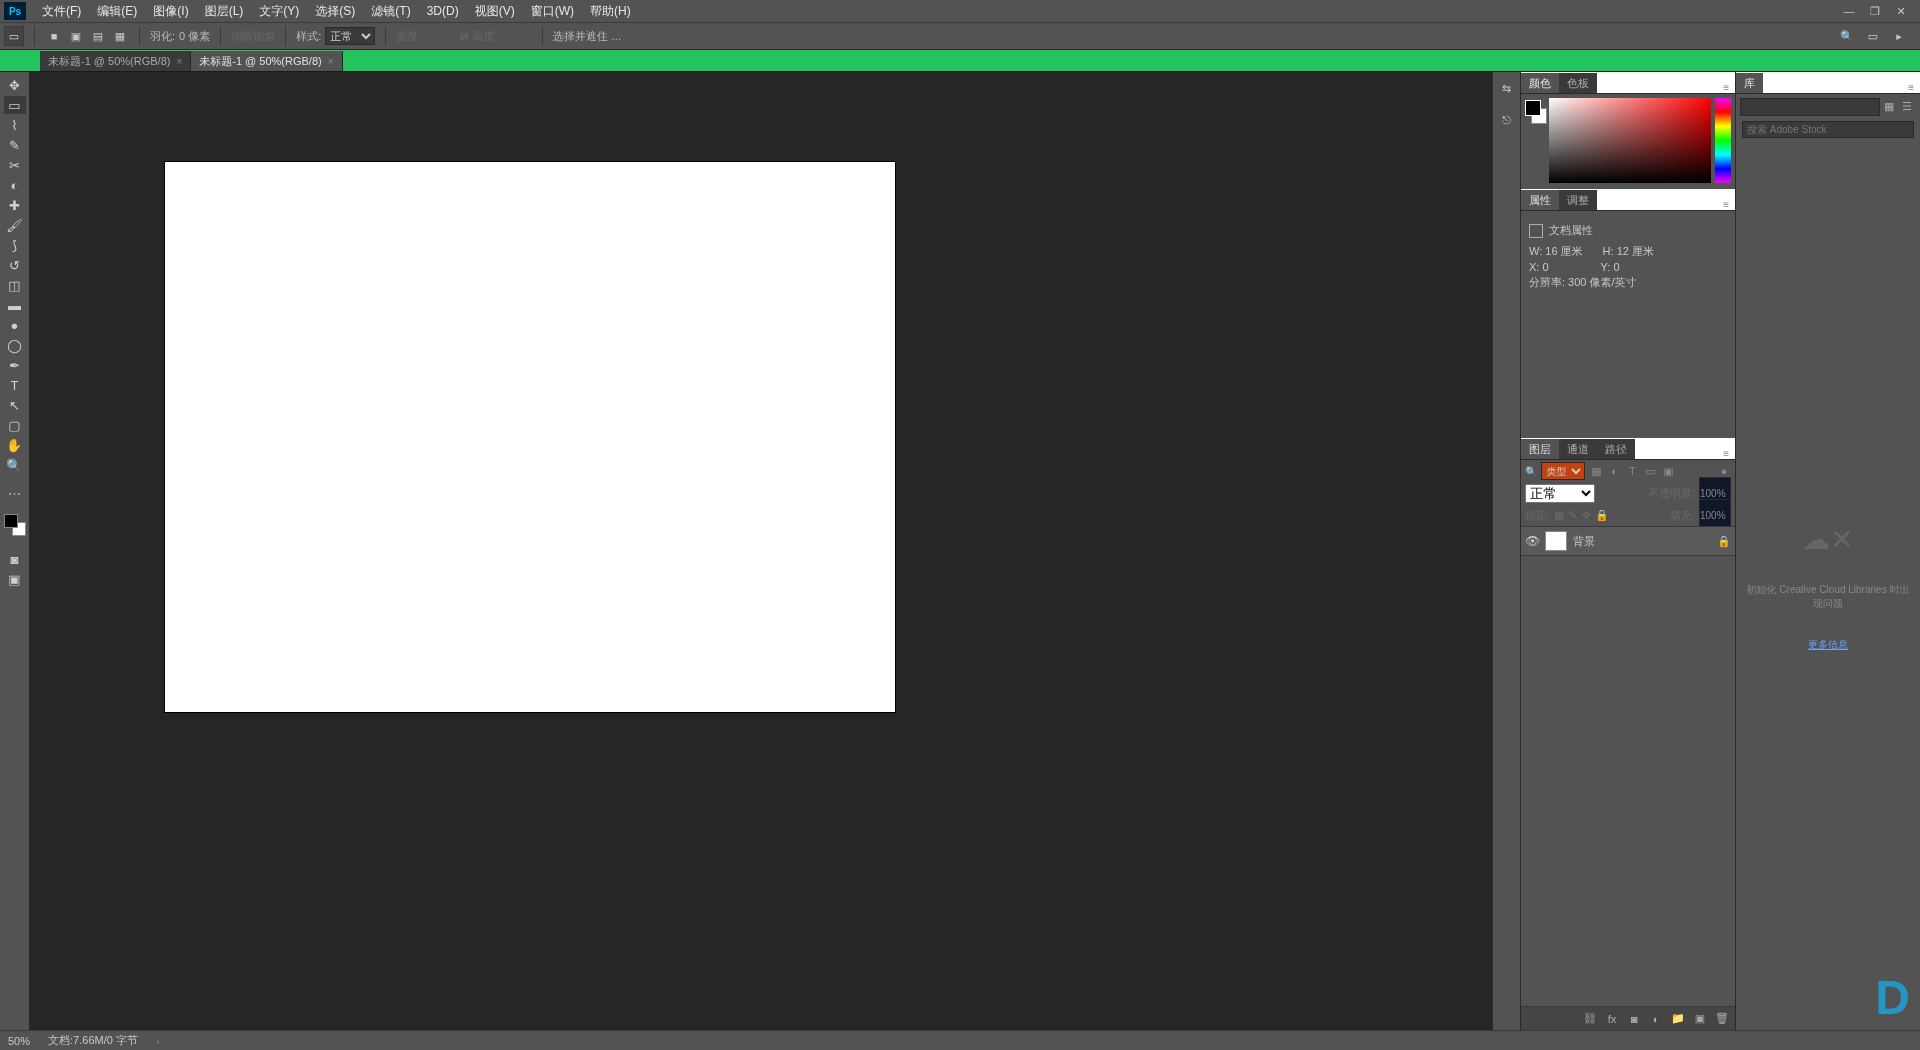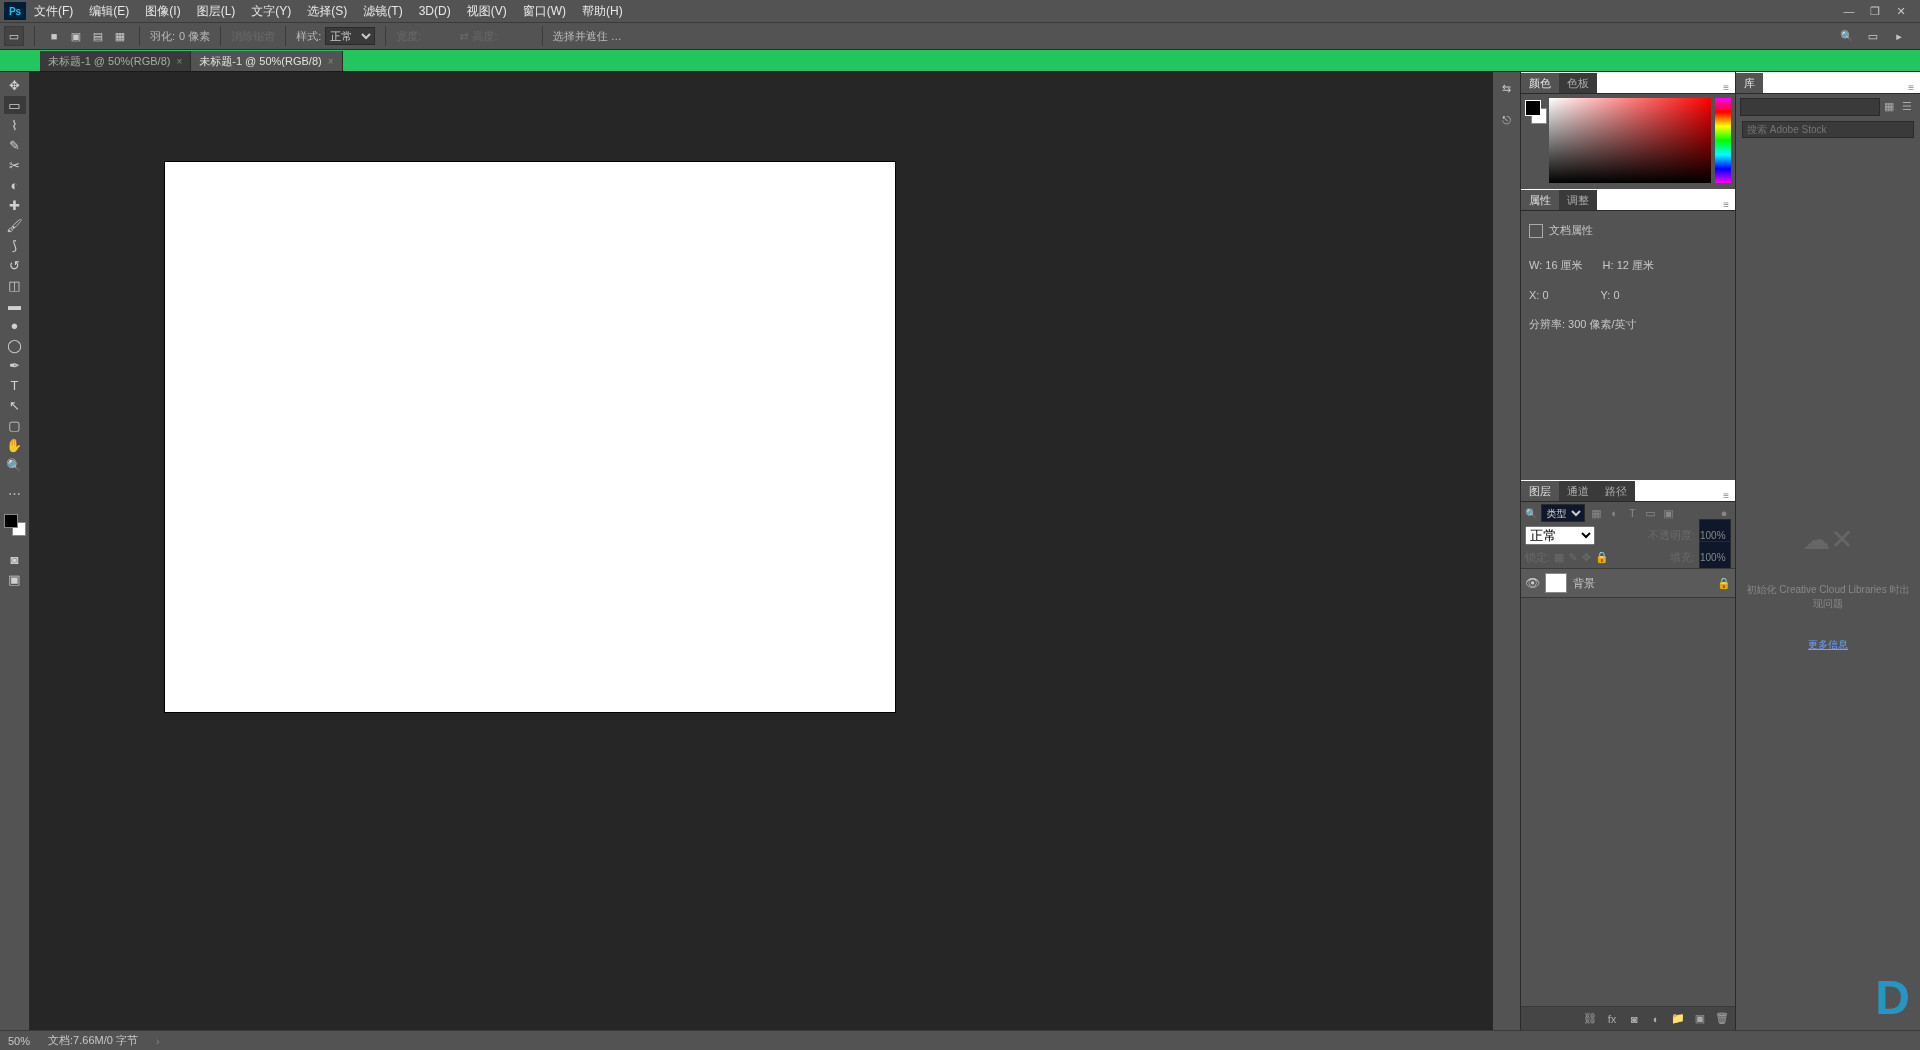--- a/index.html
+++ b/index.html
@@ -1,18 +1,18 @@
 <!DOCTYPE html>
 <html><head>
 <meta charset="utf-8">
 <style>
 * { margin: 0; padding: 0; box-sizing: border-box; font-family: "Microsoft YaHei", Arial, sans-serif; }
 body { background: #535353; color: #c8c8c8; font-size: 11px; overflow: hidden; width: 1920px; height: 1050px; }
 .menubar { height: 22px; background: #535353; display: flex; align-items: center; padding: 0 4px; }
-.menubar .logo { width: 22px; height: 18px; background: #001e36; color: #00c8ff; font-weight: bold; font-size: 10px; display: flex; align-items: center; justify-content: center; }
+.menubar .logo { width: 22px; height: 18px; background: #001e36; color: #00c8ff; font-weight: bold; font-size: 10px; display: flex; align-items: center; justify-content: center; margin-right: 8px; }
 .menubar .menu-item { padding: 2px 8px; font-size: 12px; cursor: pointer; color: #e8e8e8; }
 .menubar .window-controls { margin-left: auto; display: flex; gap: 12px; padding-right: 8px; }
 .menubar .wc { width: 14px; height: 14px; display:flex; align-items:center; justify-content:center; cursor:pointer; color:#c8c8c8;}
 .optbar { height: 28px; background: #535353; border-top: 1px solid #3a3a3a; border-bottom: 1px solid #2a2a2a; display: flex; align-items: center; padding: 0 4px; gap: 4px; font-size: 11px; }
 .optbar .divider { width: 1px; height: 20px; background: #3a3a3a; margin: 0 6px; }
 .optbar .opt-icon { width: 20px; height: 20px; border:1px solid #3a3a3a; display:flex; align-items:center; justify-content:center; background:#444; }
 .optbar .small-btn { width:18px; height:18px; display:flex; align-items:center; justify-content:center; }
 .optbar .label { color:#bbb; }
 .optbar .disabled { color:#6a6a6a; }
 .optbar select { background:#3a3a3a; color:#ccc; border:1px solid #2a2a2a; font-size:11px; height:18px; width:50px;}
@@ -38,28 +38,28 @@
 .panel-tabs .ptab { height:20px; padding:0 8px; font-size:11px; display:flex; align-items:center; color:#aaa; cursor:pointer; background:#3a3a3a;}
 .panel-tabs .ptab.active { background:#535353; color:#e0e0e0;}
 .panel-tabs .menu-btn { margin-left:auto; padding:0 6px; color:#888; font-size:10px; cursor:pointer;}
 .color-panel { height:95px; background:#535353; display:flex; padding:4px; gap:0;}
 .color-panel .swatches-mini{width:24px;display:flex;flex-direction:column;padding-top:2px;position:relative;}
 .color-panel .fgm{width:16px;height:16px;background:#000;border:1px solid #fff;position:relative;z-index:2;}
 .color-panel .bgm{width:16px;height:16px;background:#fff;border:1px solid #888;position:relative;top:-8px;left:6px;}
 .color-panel .sat-picker{flex:1;height:85px;background:linear-gradient(to top,#000,transparent),linear-gradient(to right,#fff,#ff0000);}
 .color-panel .hue-strip{width:16px;height:85px;background:linear-gradient(to bottom,#ff00ff,#ff0000,#ffff00,#00ff00,#00ffff,#0000ff,#ff00ff);margin-left:4px;}
 .prop-panel{background:#535353;flex-shrink:0;}
-.prop-body{padding:8px;font-size:11px;display:flex;flex-direction:column;gap:16px;}
+.prop-body{padding:8px;font-size:11px;display:flex;flex-direction:column;gap:2px;}
 .prop-body .prop-row{display:flex;gap:20px;}
 .prop-body .title-row{display:flex;align-items:center;gap:6px;padding:4px 0;}
 .prop-body .doc-icon{width:14px;height:14px;border:1px solid #aaa;display:inline-block;}
 .prop-spacer{height:140px;}
 .layers-panel{flex:1;display:flex;flex-direction:column;background:#535353;}
 .layers-ctrl{height:22px;display:flex;align-items:center;padding:0 4px;gap:4px;font-size:11px;}
-.layers-ctrl select{background:#0f172a;border:1px solid #2a2a2a;color:#ccc;font-size:10px;height:18px;}
+.layers-ctrl select{background:#c2410c;border:1px solid #2a2a2a;color:#ccc;font-size:10px;height:18px;}
 .layers-ctrl .li{width:14px;height:14px;color:#888;display:flex;align-items:center;justify-content:center;}
 .layers-opacity{height:22px;display:flex;align-items:center;padding:0 4px;gap:4px;color:#6a6a6a;font-size:11px;}
 .layers-opacity input{background:#0f172a;border:1px solid #2a2a2a;width:32px;font-size:10px;color:#888;height:32px;}
 .layer-item{height:30px;display:flex;align-items:center;padding:0 4px;gap:6px;background:#5a5a5a;border-top:1px solid #3a3a3a;border-bottom:1px solid #3a3a3a;}
 .layer-item .eye{width:14px;font-size:12px;color:#ccc;}
 .layer-item .thumb{width:22px;height:20px;background:#fff;border:1px solid #888;}
 .layer-item .lock{margin-left:auto;color:#aaa;font-size:11px;}
 .layers-footer{height:24px;margin-top:auto;display:flex;align-items:center;justify-content:flex-end;gap:8px;padding:0 6px;border-top:1px solid #3a3a3a;background:#454545;}
 .layers-footer .lf{width:14px;height:14px;display:flex;align-items:center;justify-content:center;color:#aaa;cursor:pointer;font-size:11px;}
 .lib-search{padding:4px;display:flex;align-items:center;gap:4px;}

